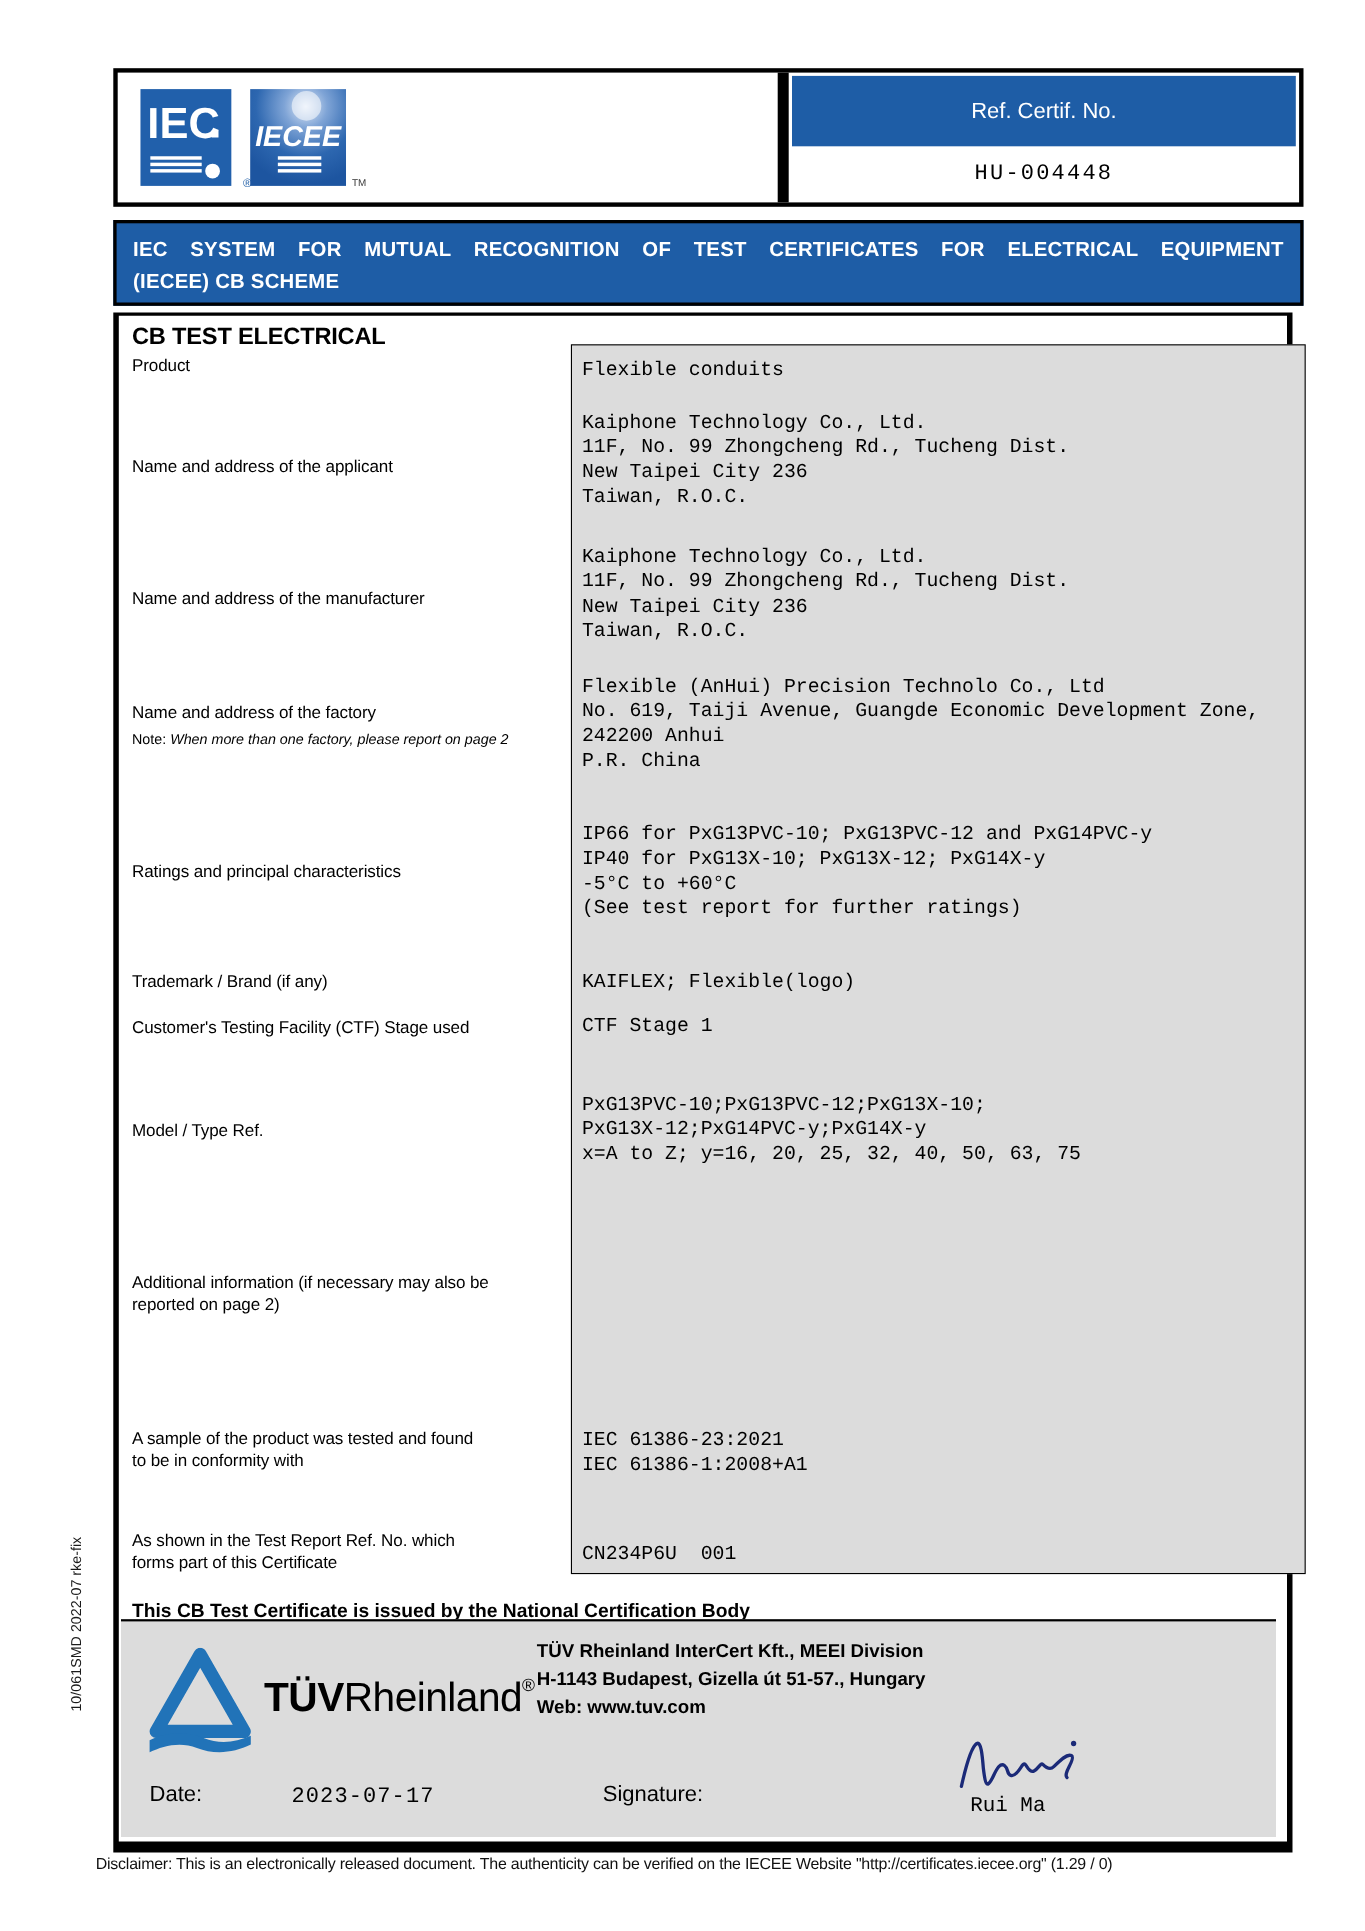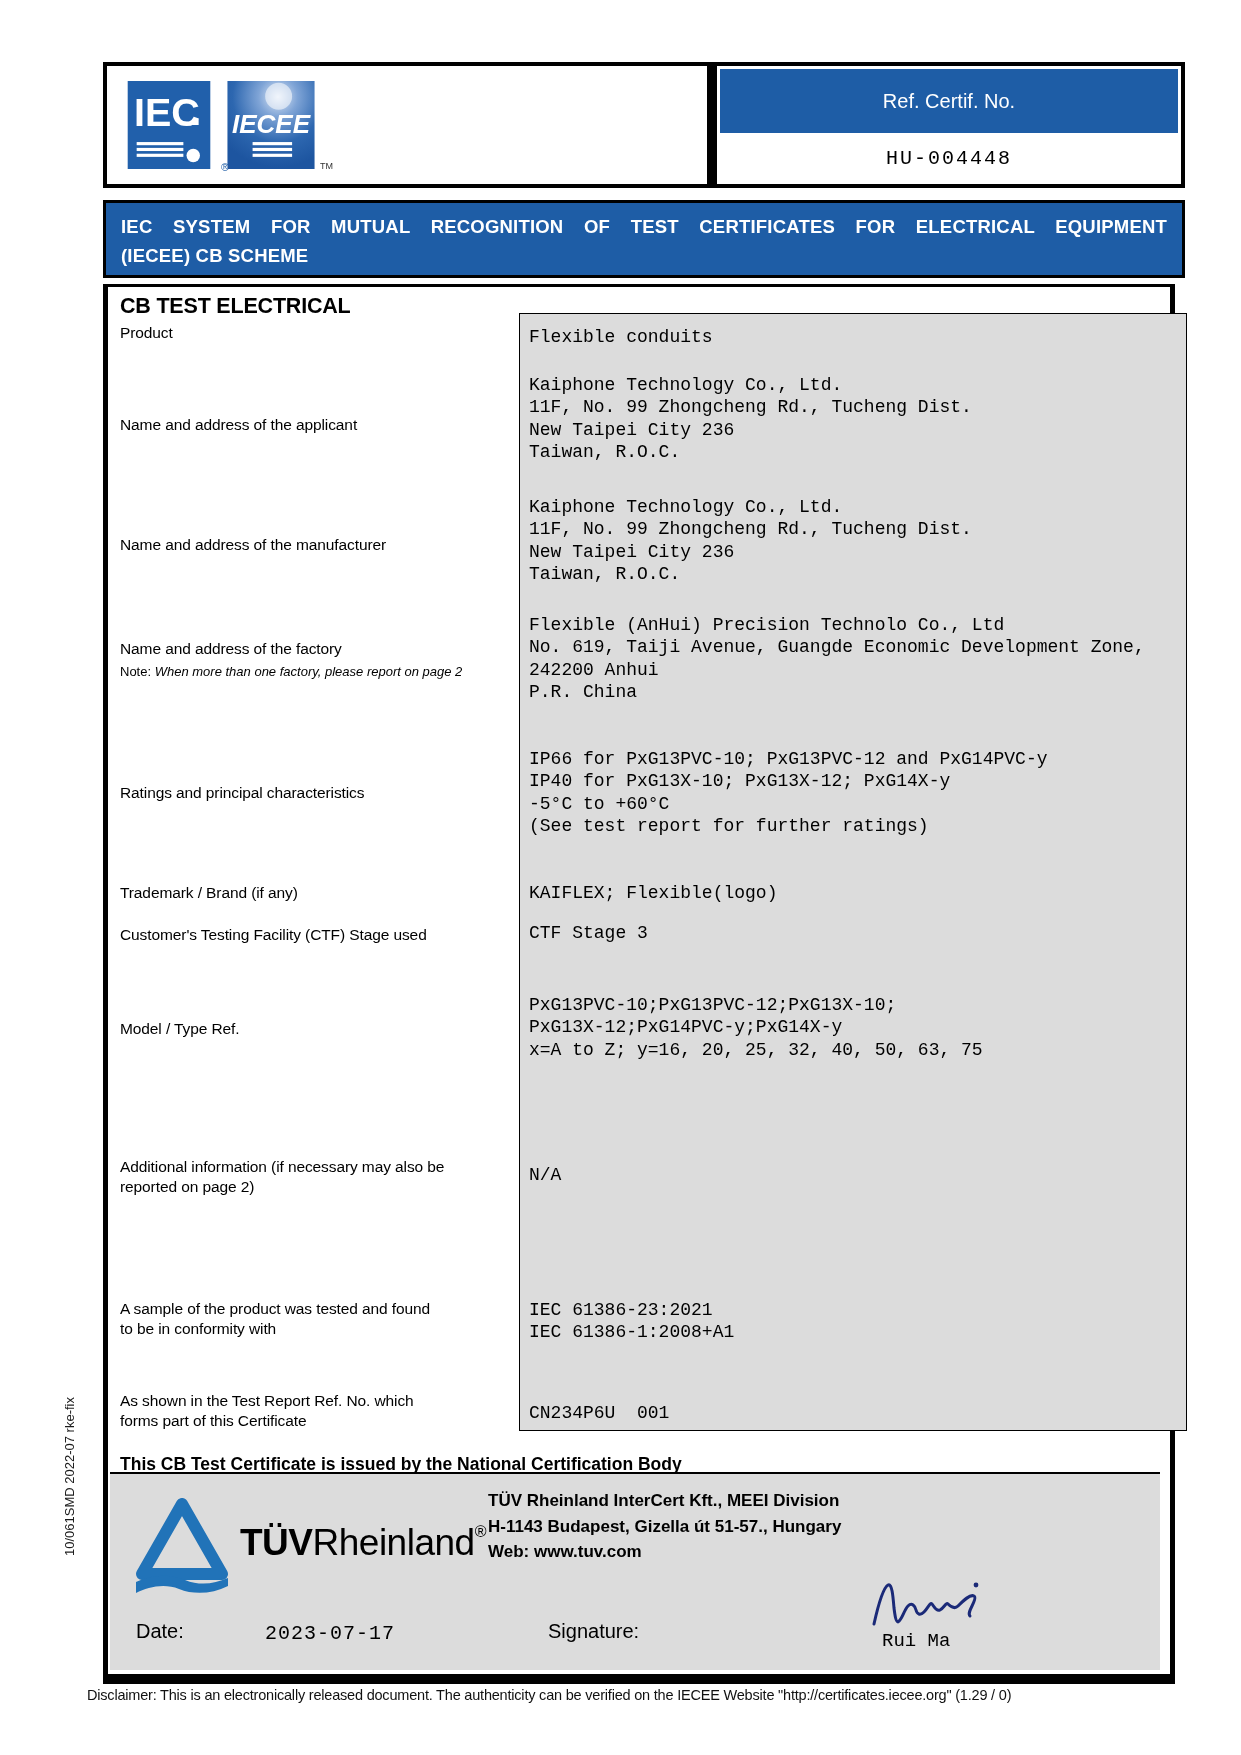--- a/index.html
+++ b/index.html
@@ -157,25 +157,24 @@
 Taiwan, R.O.C.</div>
       <div class="val" style="top:300px">Flexible (AnHui) Precision Technolo Co., Ltd
 No. 619, Taiji Avenue, Guangde Economic Development Zone,
 242200 Anhui
 P.R. China</div>
       <div class="val" style="top:434px">IP66 for PxG13PVC-10; PxG13PVC-12 and PxG14PVC-y
 IP40 for PxG13X-10; PxG13X-12; PxG14X-y
 -5°C to +60°C
 (See test report for further ratings)</div>
       <div class="val" style="top:568px">KAIFLEX; Flexible(logo)</div>
-      <div class="val" style="top:608px">CTF Stage 3</div>
+      <div class="val" style="top:608px">CTF Stage 1</div>
       <div class="val" style="top:680px">PxG13PVC-10;PxG13PVC-12;PxG13X-10;
 PxG13X-12;PxG14PVC-y;PxG14X-y
 x=A to Z; y=16, 20, 25, 32, 40, 50, 63, 75</div>
-      <div class="val" style="top:850px">N/A</div>
       <div class="val" style="top:985px">IEC 61386-23:2021
 IEC 61386-1:2008+A1</div>
       <div class="val" style="top:1088px">CN234P6U  001</div>
     </div>
 
     <div class="lbl" style="top:36px">Product</div>
     <div class="lbl" style="top:128px">Name and address of the applicant</div>
     <div class="lbl" style="top:248px">Name and address of the manufacturer</div>
     <div class="lbl" style="top:352px">Name and address of the factory</div>
     <div class="lbl-note" style="top:377px"><span>Note: </span><span class="it">When more than one factory, please report on page 2</span></div>

